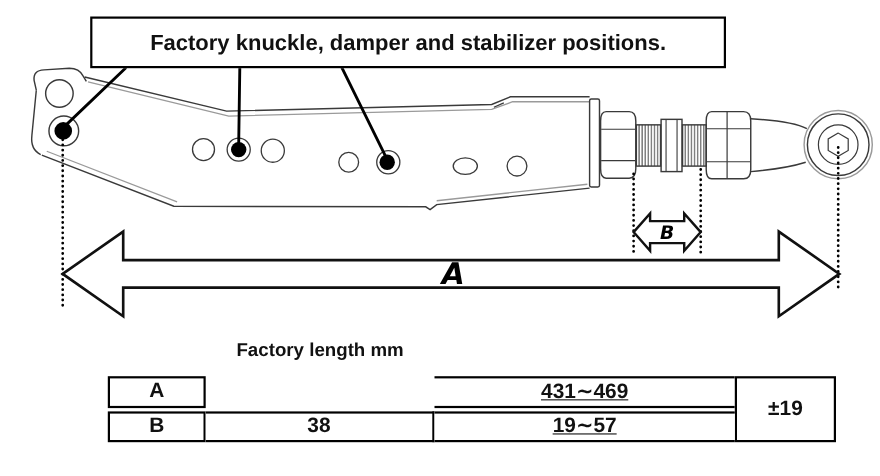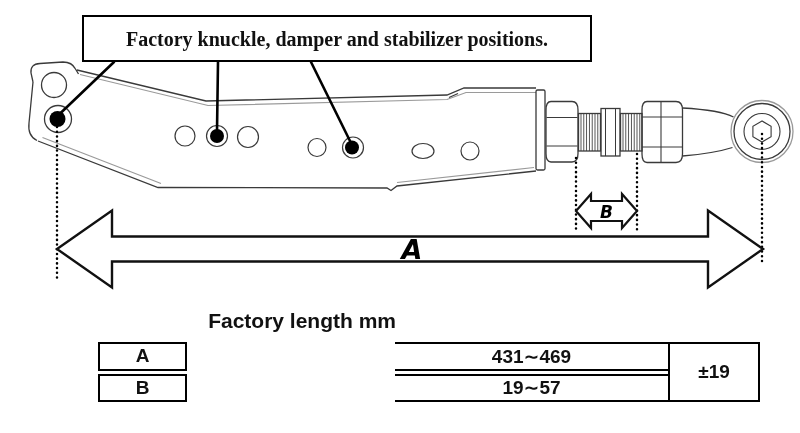--- a/index.html
+++ b/index.html
@@ -2,43 +2,43 @@
 <html><head>
 <meta charset="utf-8">
 <style>
   html,body { margin:0; padding:0; background:#ffffff; }
   .page {
     position:relative; width:800px; height:433px; background:#ffffff;
     font-family:"Liberation Sans","DejaVu Sans",sans-serif; overflow:hidden;
   }
   .drawing-svg { position:absolute; left:0; top:0; }
   .annotation-box {
-    position:absolute; left:82px; top:15px; width:510px; height:47px;
+    position:absolute; left:82px; top:15px; width:578px; height:47px;
     border:2.5px solid #000; box-sizing:border-box; background:#ffffff;
     display:flex; align-items:center; justify-content:center;
-    font-weight:bold; font-size:20px; color:#111; padding-top:1px; white-space:nowrap;font-family:Liberation Serif, serif;
+    font-weight:bold; font-size:20px; color:#111; padding-top:1px; white-space:nowrap;
   }
   .tbl-header {
-    position:absolute; top:309px; font-weight:bold; font-size:21px; color:#111;
-    text-align:right; white-space:nowrap;
+    position:absolute; top:309px; font-weight:bold; font-size:17px; color:#111;
+    text-align:center; white-space:nowrap;
   }
   .hdr-factory { left:186px; width:210px; }
   .hdr-adjust  { left:417px; width:250px; }
   .spec-table {
     position:absolute; left:98px; top:342px; width:662px; height:60px;
     display:grid; grid-template-columns:89px 208px 273px 92px;
     grid-template-rows:1fr 1fr; row-gap:3px; box-sizing:border-box;
   }
   .cell {
     border:2px solid #000; box-sizing:border-box;
     display:flex; align-items:center; justify-content:center;
     font-weight:bold; font-size:19px; color:#111; background:#ffffff;
   }
   .cell.noleft  { border-left:none; }
-  .cell.noright { border-right:none; }
+  .cell.noright { border-right:none;text-decoration:underline; }
 </style>
 </head>
 <body>
 
 <div class="page">
 
   <svg class="drawing-svg" width="800" height="433" viewBox="0 0 800 433">
     <defs>
       <pattern id="thr" width="2.8" height="40" patternUnits="userSpaceOnUse">
         <path d="M1.4,0 V40" stroke="#3a3a3a" stroke-width="0.9"></path>
@@ -136,16 +136,17 @@
     <span>Factory knuckle, damper and stabilizer positions.</span>
   </div>
 
   <div class="tbl-header hdr-factory">Factory length mm</div>
 
   <div class="spec-table">
     <div class="cell" style="grid-row:1;grid-column:1">A</div>
     <div class="cell noleft noright" style="grid-row:1;grid-column:3">431∼469</div>
     <div class="cell" style="grid-row:1/3;grid-column:4">±19</div>
     <div class="cell" style="grid-row:2;grid-column:1">B</div>
+    <div class="cell noleft" style="grid-row:2;grid-column:2">38</div>
     <div class="cell noleft noright" style="grid-row:2;grid-column:3">19∼57</div>
   </div>
 
 </div>
 
 </body></html>

